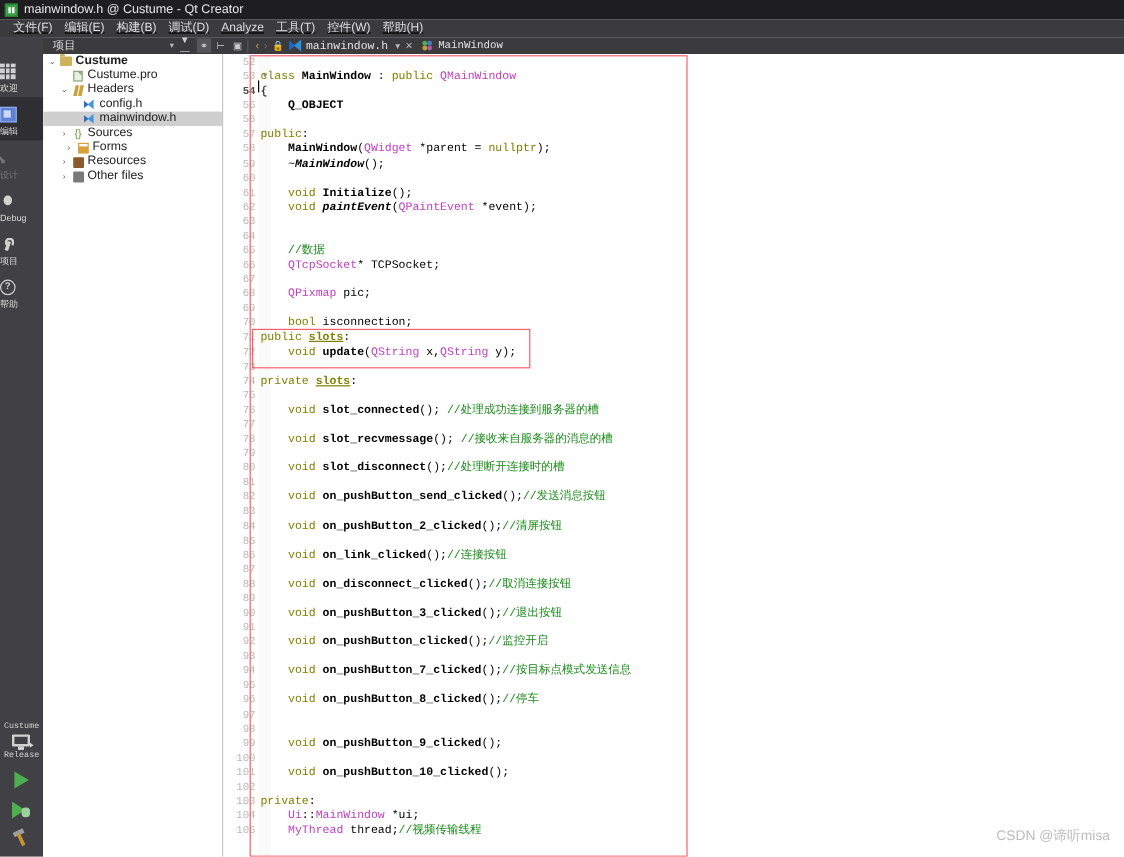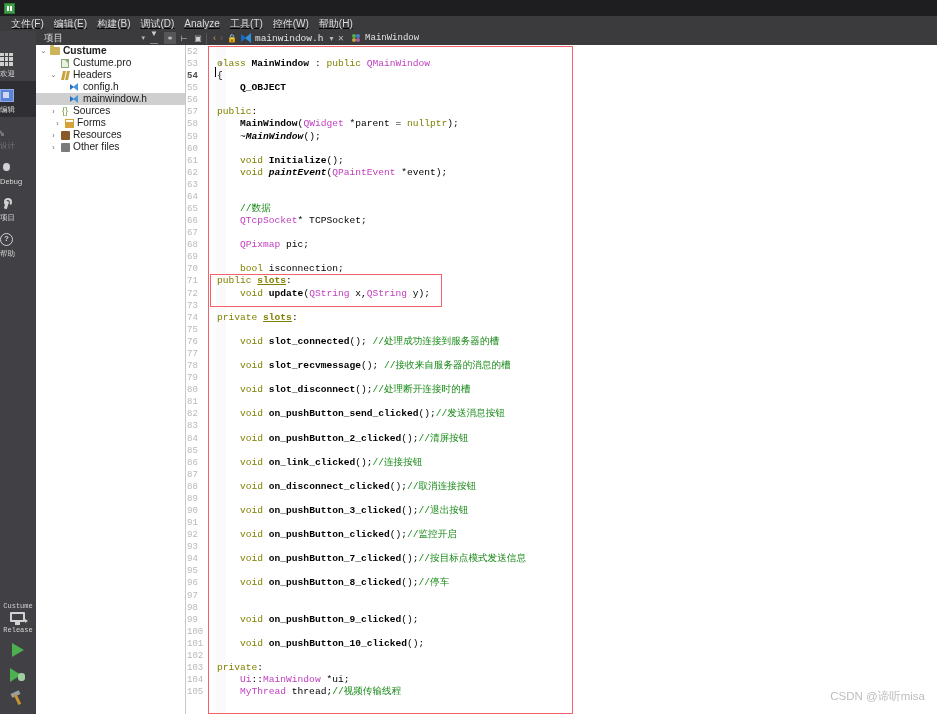--- a/index.html
+++ b/index.html
@@ -236,20 +236,21 @@
     background: #ffffff;
     overflow: hidden;
   }
   .gutter {
     position: absolute; left: 0; top: 0;
     width: 29px; height: 593px;
     background: #ffffff;
     color: #b9b9b9;
     font-family: "Liberation Mono", monospace;
     font-size: 9px;
+    text-align: right;
     padding-right: 3px;
     padding-top: 1px;
   }
   .gutter .ln { height: 12.08px; line-height: 12.08px; }
   .gutter .ln.cur { color: #505050; font-weight: bold; }
 
   .foldbar {
     position:absolute; left:29px; top:0; width:10px; height:669px;
     background:#fafafa;
     font-size:7px; color:#909090;
@@ -304,20 +305,21 @@
     font-family:"Liberation Sans", sans-serif;
   }
 </style>
 </head>
 <body>
 
 <div id="app">
 
   <div class="titlebar">
     <div class="appicon"></div>
+    <div class="title">mainwindow.h @ Custume - Qt Creator</div>
   </div>
 
   <div class="menubar" id="menubar">
       <div class="menuitem">文件(F)</div>
       <div class="menuitem">编辑(E)</div>
       <div class="menuitem">构建(B)</div>
       <div class="menuitem">调试(D)</div>
       <div class="menuitem">Analyze</div>
       <div class="menuitem">工具(T)</div>
       <div class="menuitem">控件(W)</div>

